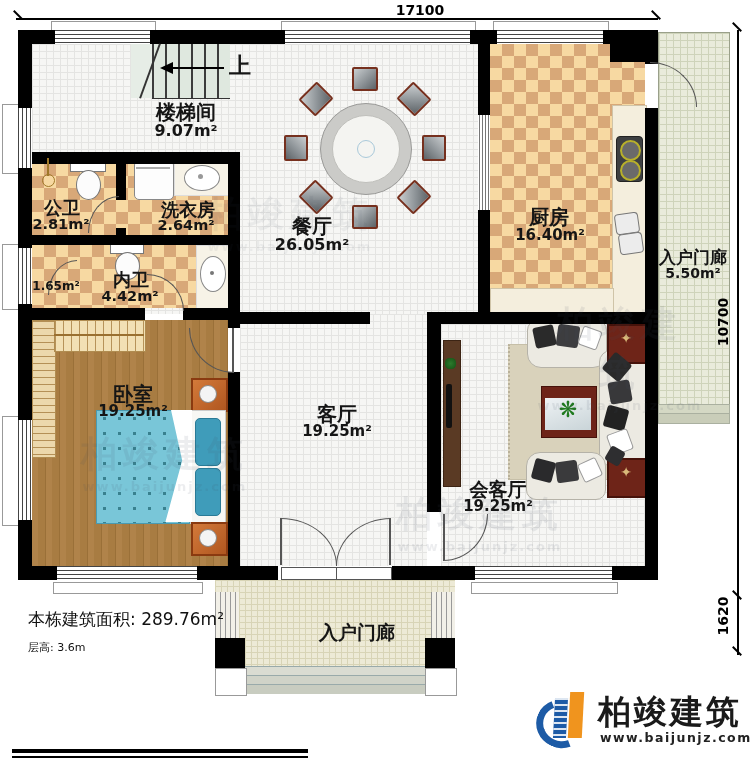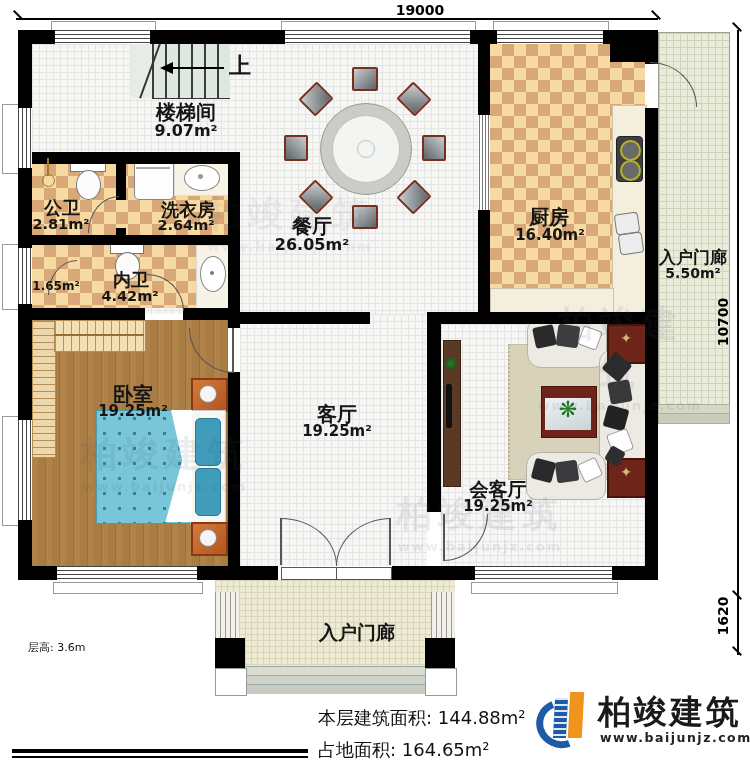--- a/index.html
+++ b/index.html
@@ -30,21 +30,21 @@
   .tb{position:absolute;z-index:10;}
 </style>
 </head>
 <body>
 
 <div class="canvas">
 
   <div class="line" style="left:16px;top:18px;width:642px;height:2px;background:#000;"></div>
   <div class="line" style="left:12px;top:14px;width:12px;height:2px;background:#000;transform:rotate(45deg);"></div>
   <div class="line" style="left:650px;top:14px;width:12px;height:2px;background:#000;transform:rotate(45deg);"></div>
-  <div class="dim" style="left:378px;top:2px;width:84px;">19000</div>
+  <div class="dim" style="left:378px;top:2px;width:84px;">17100</div>
 
   <div class="line" style="left:737px;top:30px;width:2px;height:625px;background:#000;"></div>
   <div class="line" style="left:731px;top:26px;width:12px;height:2px;background:#000;transform:rotate(45deg);"></div>
   <div class="line" style="left:731px;top:594px;width:12px;height:2px;background:#000;transform:rotate(45deg);"></div>
   <div class="line" style="left:731px;top:650px;width:12px;height:2px;background:#000;transform:rotate(45deg);"></div>
   <div class="dim" style="left:693px;top:314px;width:60px;transform:rotate(-90deg);">10700</div>
   <div class="dim" style="left:700px;top:608px;width:46px;transform:rotate(-90deg);">1620</div>
 
   <div class="sill" style="left:2px;top:104px;width:16px;height:68px;"></div>
   <div class="sill" style="left:2px;top:244px;width:16px;height:64px;"></div>
@@ -241,34 +241,30 @@
   </div>
   <div class="wm" style="left:620px;top:300px;">
     <div class="wm-t">柏竣建筑</div>
     <div class="wm-u">www.baijunjz.com</div>
   </div>
   <div class="wm" style="left:290px;top:190px;opacity:.7;">
     <div class="wm-t">柏竣建筑</div>
     <div class="wm-u">www.baijunjz.com</div>
   </div>
 
+  <div class="tb" style="left:28px;top:608px;font-size:17px;">
+    <span>本栋建筑面积:</span>
+    <span>289.76m²</span>
+  </div>
   <div class="tb" style="left:28px;top:640px;font-size:11px;">
     <span>层高:</span>
     <span>3.6m</span>
   </div>
   <div class="tb" style="left:12px;top:749px;width:296px;height:4px;background:#000;"></div>
   <div class="tb" style="left:12px;top:756px;width:296px;height:2px;background:#000;"></div>
-  <div class="tb" style="left:318px;top:706px;font-size:18px;">
-    <span>本层建筑面积:</span>
-    <span>144.88m²</span>
-  </div>
-  <div class="tb" style="left:318px;top:738px;font-size:18px;">
-    <span>占地面积:</span>
-    <span>164.65m²</span>
-  </div>
 
   <div class="tb" style="left:534px;top:682px;width:212px;height:72px;">
     <div style="position:absolute;left:2px;top:18px;width:50px;height:48px;border:7px solid transparent;border-left-color:#1d5ba6;border-bottom-color:#1d5ba6;border-radius:50%;transform:rotate(24deg);box-sizing:border-box;"></div>
     <div style="position:absolute;left:20px;top:16px;width:13px;height:40px;background:repeating-linear-gradient(180deg,rgba(255,255,255,.85) 0 2px,transparent 2px 6px),#1d5ba6;transform:skewX(-3deg);"></div>
     <div style="position:absolute;left:35px;top:10px;width:14px;height:46px;background:#f0941e;transform:skewX(-3deg);"></div>
     <div style="position:absolute;left:64px;top:8px;font-size:33px;font-weight:900;letter-spacing:3px;color:#1a1a1a;white-space:nowrap;">柏竣建筑</div>
     <div style="position:absolute;left:66px;top:48px;font-size:12.5px;font-weight:bold;letter-spacing:1.5px;color:#222;">www.baijunjz.com</div>
   </div>
 
 </div>

